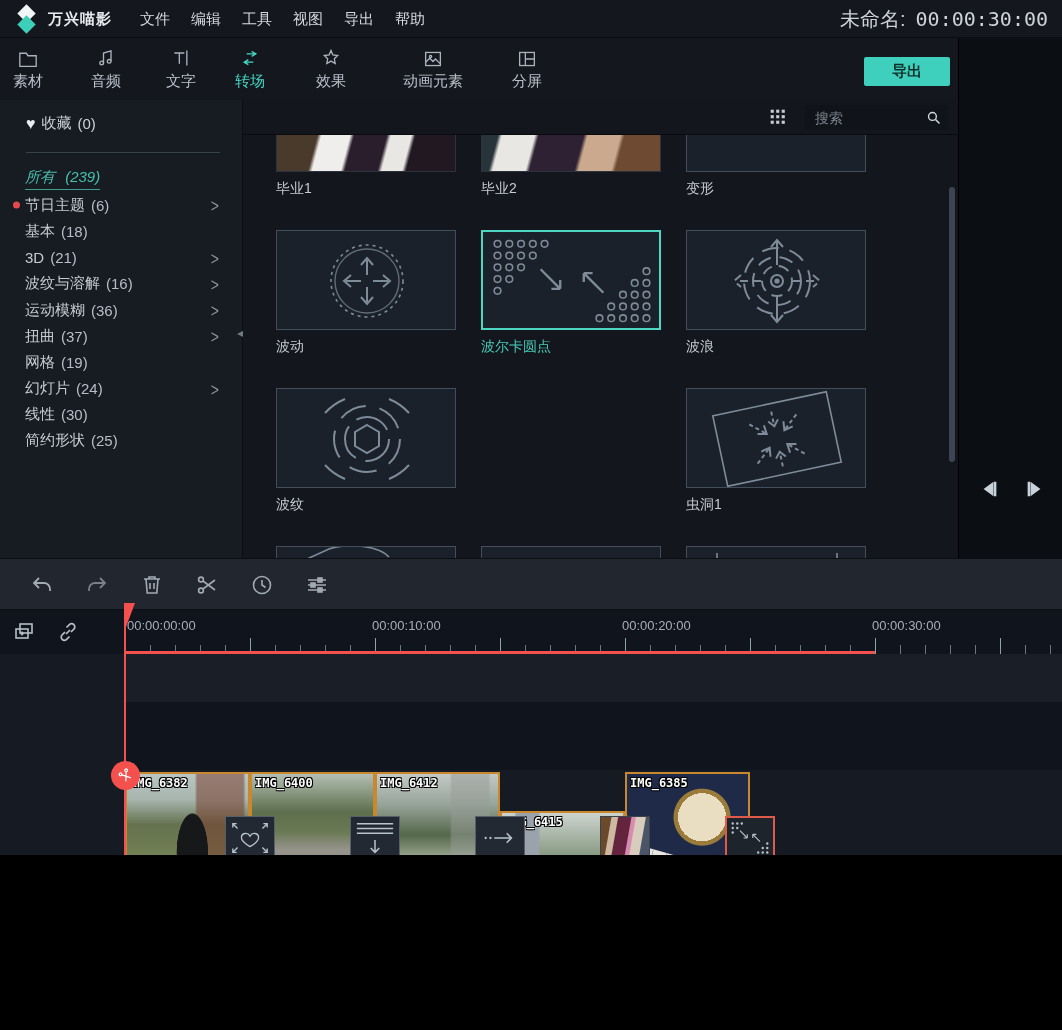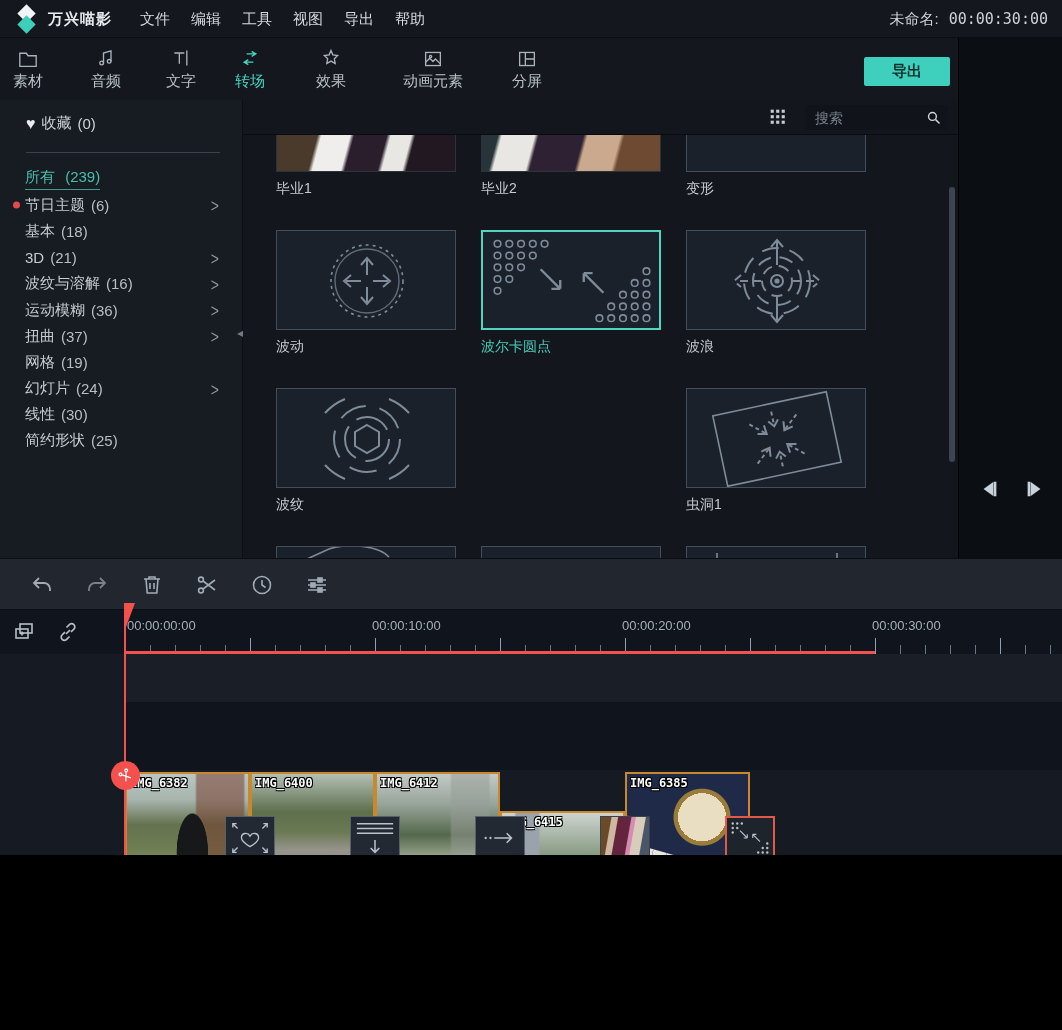--- a/index.html
+++ b/index.html
@@ -10,21 +10,21 @@
   
   .titlebar{position:absolute;left:0;top:0;width:1062px;height:38px;background:#14171d;border-bottom:1px solid #0b0d11;}
   .brand{position:absolute;left:14px;top:6px;display:flex;align-items:center;gap:8px;}
   .logo{width:26px;height:26px;position:relative;}
   .logo .d1,.logo .d2{position:absolute;width:13px;height:13px;transform:rotate(45deg);}
   .logo .d1{left:6px;top:1px;background:#f2f5f5;}
   .logo .d2{left:6px;top:12px;background:#3ecfba;}
   .brand-name{color:#e8ecef;font-weight:bold;font-size:15px;letter-spacing:1px;}
   .menus{position:absolute;left:140px;top:0;height:38px;display:flex;align-items:center;gap:21px;}
   .menu{color:#d4d9de;font-size:15px;padding:2px 0;cursor:default;}
-  .project{position:absolute;right:14px;top:0;height:38px;display:flex;align-items:center;gap:10px;color:#cdd3d9;font-size:15px;}
+  .project{position:absolute;right:14px;top:0;height:38px;display:flex;align-items:center;gap:10px;color:#cdd3d9;font-size:20px;}
   .project .time{font-family:"DejaVu Sans Mono",monospace;}
 
   
   .tabbar{position:absolute;left:0;top:38px;width:958px;height:62px;background:#14181e;}
   .tab{position:absolute;top:8px;display:flex;flex-direction:column;align-items:center;gap:4px;color:#b9c1ca;font-size:15px;}
   .tab .ticon{height:22px;display:flex;align-items:flex-end;color:#aab2bc;}
   .tab.active{color:#45d5c0;}
   .tab.active .ticon{color:#45d5c0;}
   .tab.active::after{content:"";position:absolute;left:50%;bottom:-12px;transform:translateX(-50%);width:36px;height:3px;background:#45d5c0;}
   .export-btn{position:absolute;left:864px;top:19px;width:86px;height:29px;background:#3ed0bc;color:#0e2f2a;font-size:15px;font-weight:bold;display:flex;align-items:center;justify-content:center;border-radius:2px;}
@@ -32,21 +32,21 @@
   
   .sidebar{position:absolute;left:0;top:100px;width:243px;height:458px;background:#171b22;border-right:1px solid #0c0e12;}
   .fav-row{position:absolute;left:26px;top:14px;display:flex;align-items:center;gap:6px;font-size:15px;color:#ccd2d8;}
   .fav-heart{color:#e9edf0;font-size:16px;}
   .side-divider{position:absolute;left:26px;top:52px;width:194px;height:1px;background:#3a424c;}
   .side-list{position:absolute;left:0;top:66px;width:243px;}
   .side-item{position:relative;height:26.2px;display:flex;align-items:center;padding-left:25px;font-size:15px;color:#c6ccd2;}
   .side-item .cnt{margin-left:6px;color:#b7bec6;}
   .side-item.selected{color:#49bfae;}
   .side-item.selected .cnt{color:#49bfae;}
-  .side-item.selected .sel-wrap{border-bottom:1px solid #3e9c8f;padding-bottom:2px;}
+  .side-item.selected .sel-wrap{border-bottom:1px solid #3e9c8f;padding-bottom:2px;font-style:italic;}
   .side-item .dot{position:absolute;left:13px;top:50%;transform:translateY(-50%);width:7px;height:7px;border-radius:50%;background:#e5484d;}
   .side-item .chev{position:absolute;right:24px;color:#8e98a2;font-size:14px;transform:scaleY(1.3);}
   .collapse-handle{position:absolute;left:236px;top:218px;width:8px;height:30px;display:flex;align-items:center;justify-content:center;color:#6e7a85;font-size:8px;}
 
   
   .library{position:absolute;left:243px;top:100px;width:715px;height:458px;background:#13161c;}
   .lib-toolbar{position:absolute;left:0;top:0;width:715px;height:35px;border-bottom:1px solid #090b0e;}
   .grid-toggle{position:absolute;left:524px;top:6px;color:#c6ccd2;}
   .searchbox{position:absolute;left:562px;top:5px;width:143px;height:25px;background:#10141a;display:flex;align-items:center;}
   .searchbox input{flex:1;background:transparent;border:0;outline:none;color:#3b82f6;font-size:14px;padding:0 4px 0 10px;min-width:0;}

